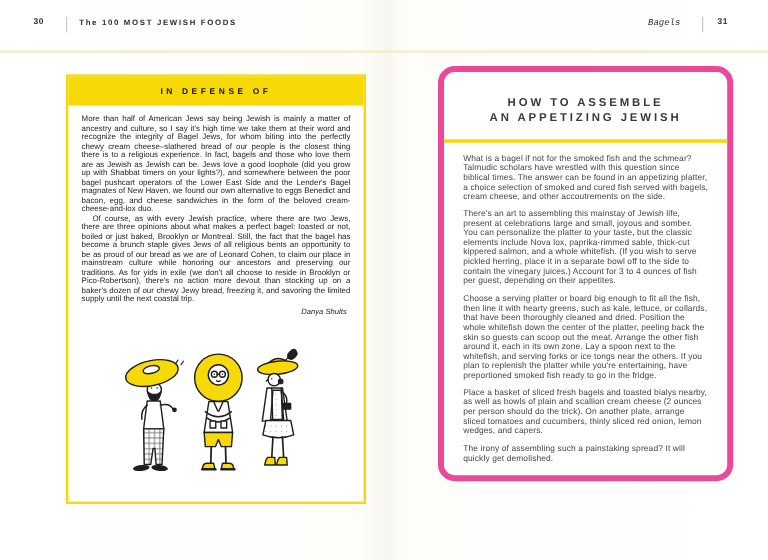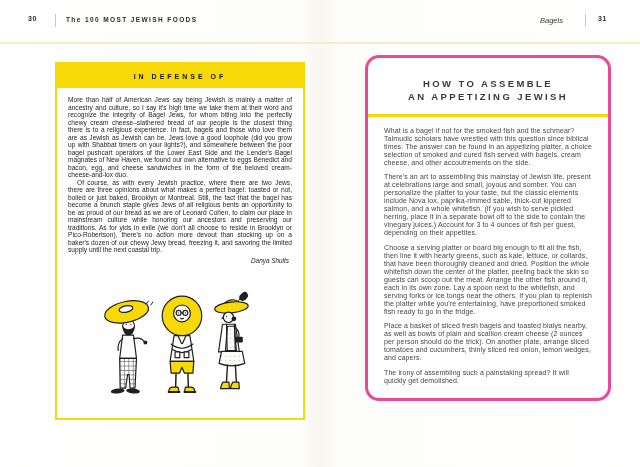--- a/index.html
+++ b/index.html
@@ -11,40 +11,40 @@
   }
   
   .runhead{position:absolute;top:15px;height:12px;font-size:7px;color:#2b2b2b;}
   .pagenum{font-weight:bold;letter-spacing:0.5px;}
   #pn-left{left:28px;}
   #pn-right{left:598px;}
   .head-divider{position:absolute;top:14px;width:1px;height:13px;background:#c9c9c2;}
   #div-left{left:55px;}
   #div-right{left:585px;}
   #title-left{left:66px;font-weight:bold;letter-spacing:1.4px;font-size:6.5px;top:16px;}
-  #title-right{left:540px;top:16px;font-family:Liberation Sans, sans-serif;font-style:italic;font-size:7.5px;color:#333;}
+  #title-right{left:540px;top:16px;font-family:Liberation Mono, monospace;font-style:italic;font-size:7.5px;color:#333;}
   .top-rule{position:absolute;top:42px;left:0;width:640px;height:2px;background:#f4edc5;}
 
   
   .left-box{
     position:absolute;left:55px;top:62px;width:250px;height:358px;
     border:2px solid #f8d908;background:#ffffff;box-sizing:border-box;
   }
   .left-box-band{height:24px;background:#f8d908;display:flex;align-items:center;justify-content:center;}
   .left-box-title{font-size:7px;font-weight:bold;letter-spacing:3px;color:#151515;}
   .left-body{padding:8px 11px 0 11px;}
   .left-body p{margin:0;font-size:6.6px;line-height:7.5px;text-align:justify;color:#1d1d1d;}
   .left-body p.indent{text-indent:9px;}
   .attribution{margin-top:3px;padding-right:3px;text-align:right;font-style:italic;font-size:6.4px;color:#1d1d1d;}
   .illustration{position:absolute;bottom:6px;left:50%;transform:translateX(-50%);}
 
   
   .right-box{
     position:absolute;left:365px;top:55px;width:246px;height:346px;
-    border:3px solid #ec4899;border-radius:14px;background:#ffffff;box-sizing:border-box;
+    border:5px solid #ec4899;border-radius:14px;background:#ffffff;box-sizing:border-box;
   }
   .right-title{
     padding-top:19px;text-align:center;font-weight:bold;
     font-size:9.5px;letter-spacing:2.4px;line-height:13px;color:#3a3a3a;
   }
   .right-title-rule{margin-top:11px;height:2.5px;background:#f8d908;}
   .right-body{padding:10px 16px 0 16px;}
   .right-body p{margin:0 0 6.5px 0;font-size:7px;line-height:8px;color:#454545;letter-spacing:0.1px;}
 </style>
 </head>

